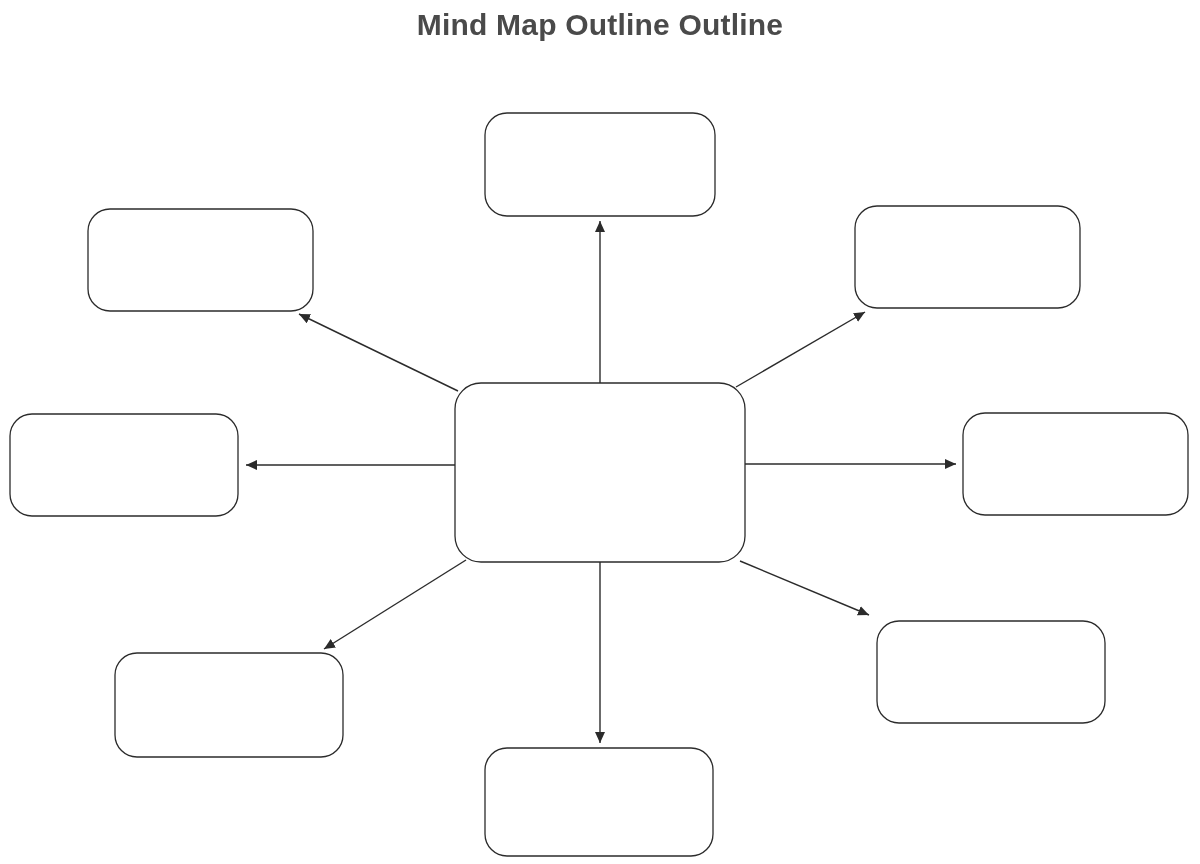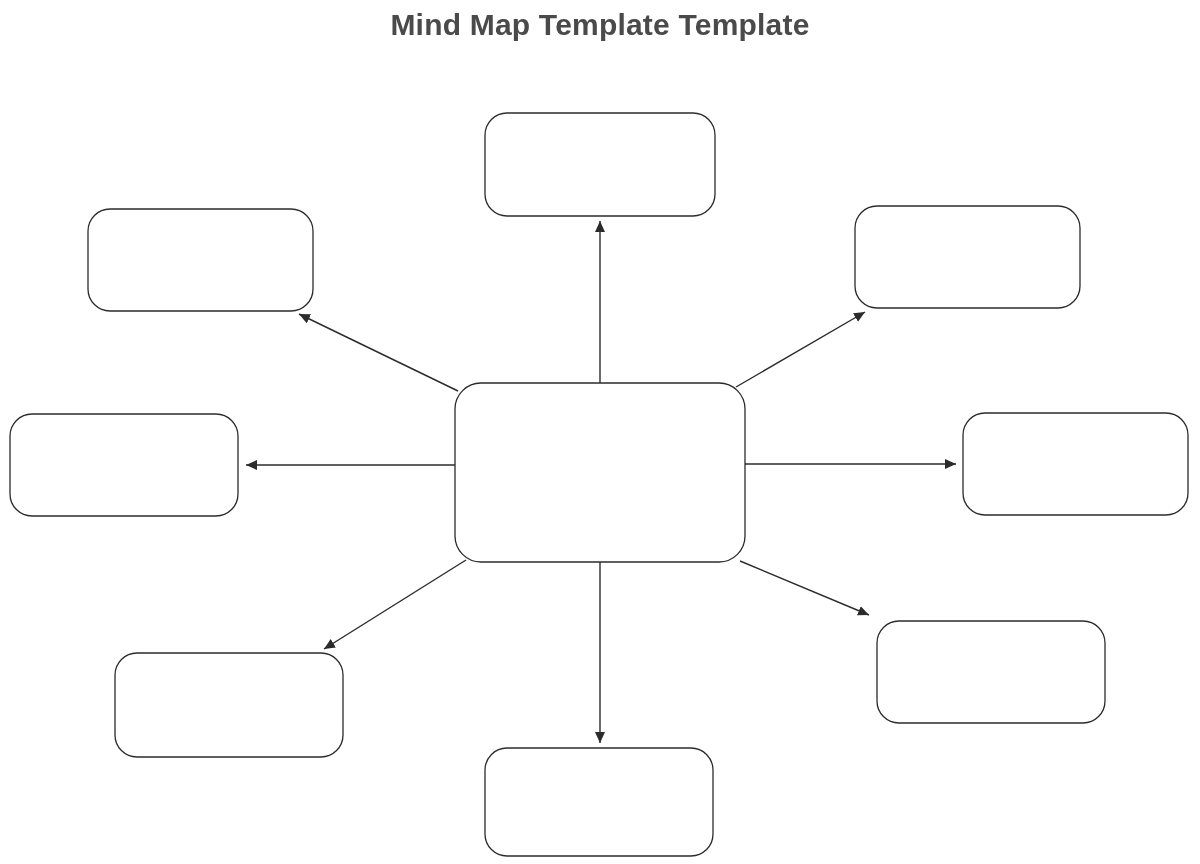--- a/index.html
+++ b/index.html
@@ -50,21 +50,21 @@
     fill: var(--line, #2b2b2b);
     font-family: "Liberation Sans", sans-serif;
     font-size: 16px;
     text-anchor: middle;
     dominant-baseline: middle;
   }
 </style>
 </head>
 <body style="--background: #ffffff; --line: #2b2b2b; --node-fill: #ffffff; --title-text: #4a4a4a;">
 
-<h1 class="page-title">Mind Map Template Template</h1>
+<h1 class="page-title">Mind Map Outline Outline</h1>
 
 <svg class="diagram" viewBox="0 0 1200 864">
   <defs>
     <marker id="arrow" markerUnits="userSpaceOnUse" markerWidth="14" markerHeight="12" refX="11" refY="5" orient="auto">
       <path class="arrowhead-shape" d="M0,0 L11,5 L0,10 Z"></path>
     </marker>
   </defs>
 
   <line class="connector" x1="600" y1="383" x2="600" y2="221" marker-end="url(#arrow)"></line>
   <line class="connector" x1="600" y1="562" x2="600" y2="743" marker-end="url(#arrow)"></line>

